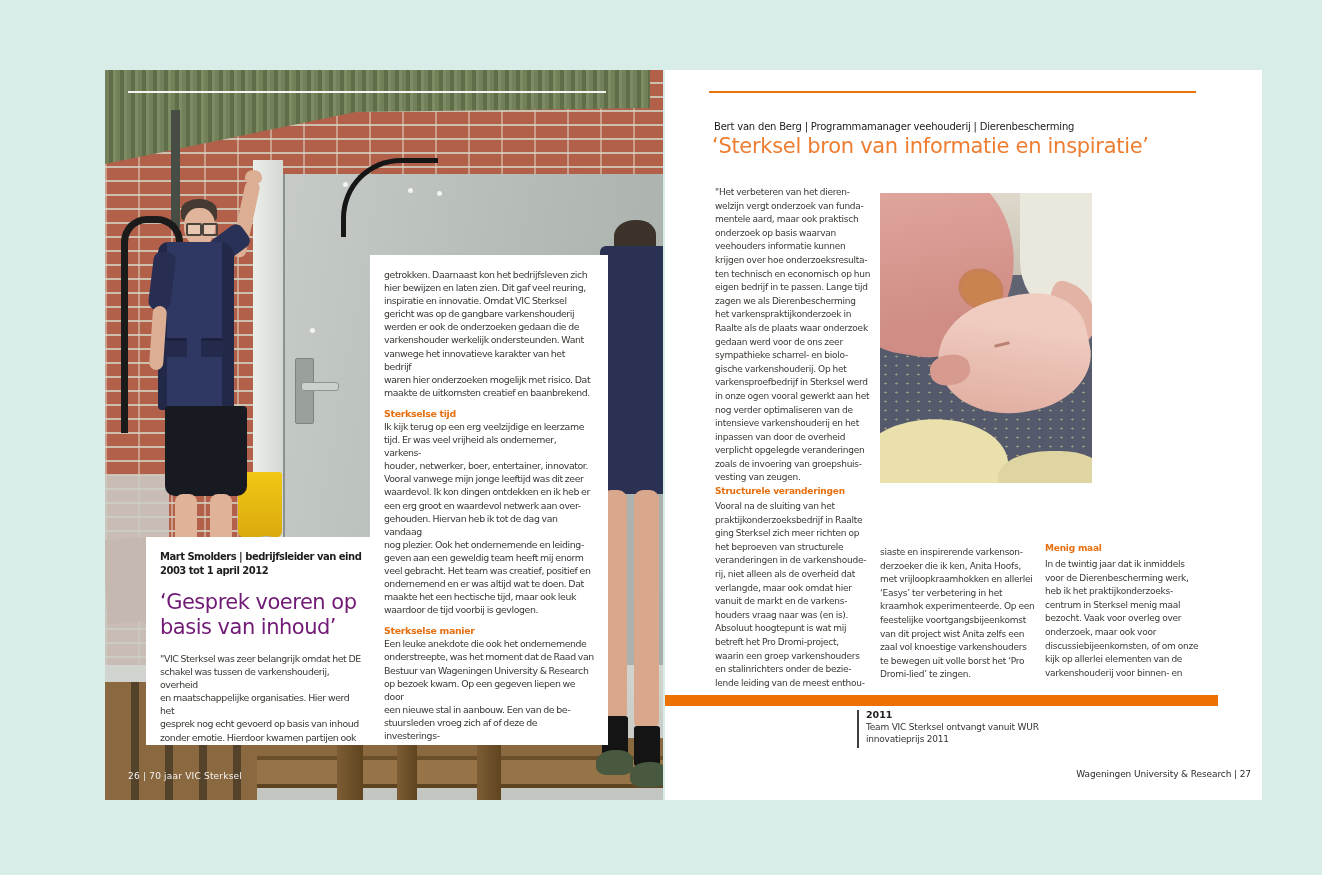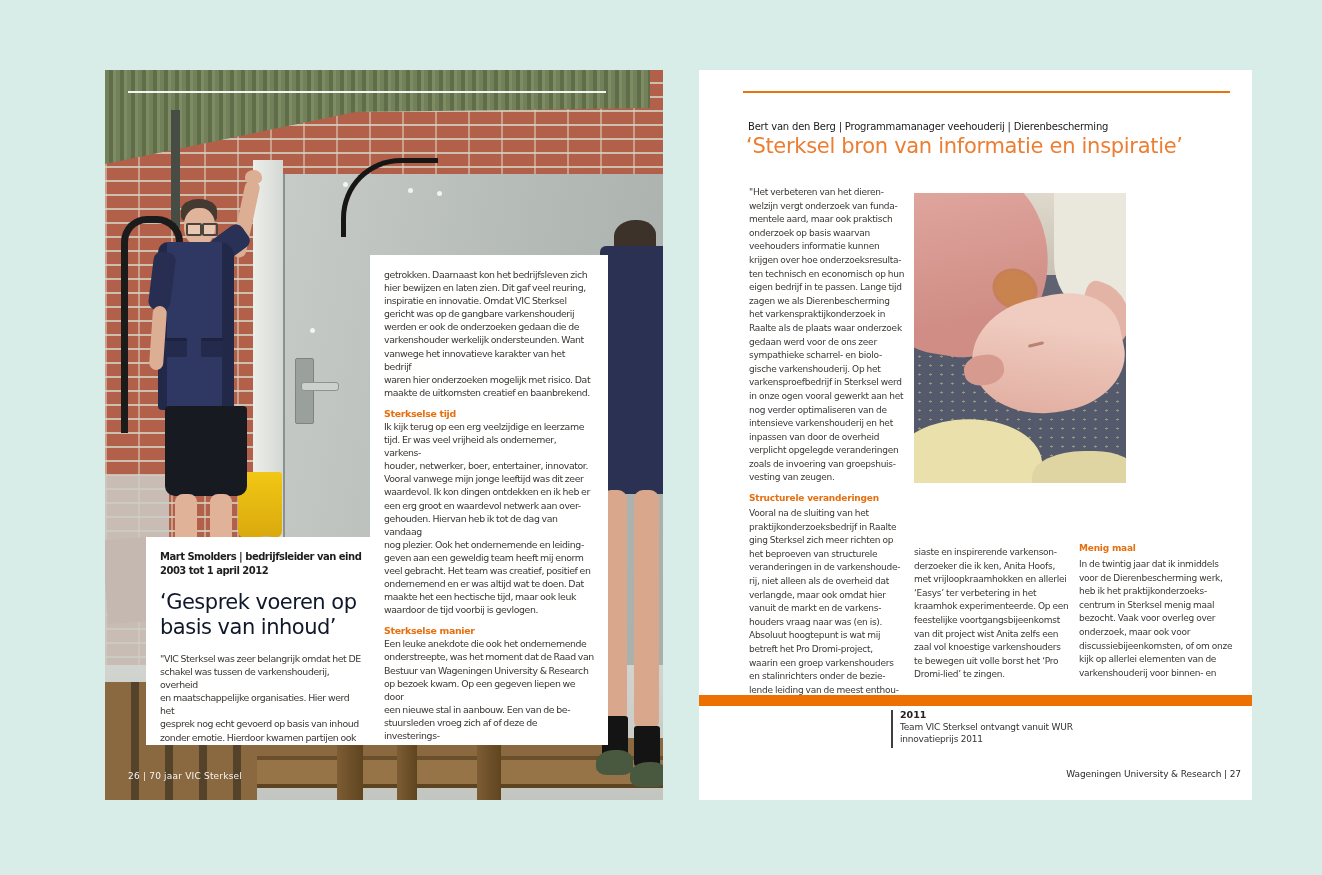--- a/index.html
+++ b/index.html
@@ -4,21 +4,21 @@
 <style>
   html,body{margin:0;padding:0;background:#d8ece8;}
   .canvas{position:relative;width:1322px;height:875px;background:#d8ece8;overflow:hidden;
           font-family:"DejaVu Sans","Liberation Sans",sans-serif;color:#3b3733;}
   .page{position:absolute;top:70px;height:730px;overflow:hidden;}
   .left-page{left:105px;width:558px;
     background-color:#ad5a42;
     background-image:
       repeating-linear-gradient(90deg, rgba(222,210,192,.55) 0 2px, rgba(0,0,0,0) 2px 33px),
       repeating-linear-gradient(180deg, #b2604a 0 12px, #cdbfad 12px 14px);}
-  .right-page{left:699px;width:553px;background:#ffffff;}
+  .right-page{left:665px;width:597px;background:#ffffff;}
 
   
   .abs{position:absolute;}
   .cladding{left:0;top:0;width:545px;height:100px;
     background:repeating-linear-gradient(90deg,#72815a 0 4px,#5f6e49 4px 8px,#7d8c63 8px 11px);
     clip-path:polygon(0 0,100% 0,100% 38%,46% 42%,0 94%);}
   .steel-beam{left:66px;top:40px;width:9px;height:118px;background:#474c44;}
   .door-jamb{left:148px;top:90px;width:30px;height:545px;background:linear-gradient(90deg,#eceeea,#d4d8d3);}
   .door-panel{left:178px;top:104px;width:380px;height:536px;
     background:linear-gradient(100deg,#c6cbc7 0%,#b4bab6 55%,#a8aeaa 100%);
@@ -62,38 +62,38 @@
   .boy-clog{width:37px;height:25px;background:#49593f;border-radius:50% 40% 30% 30%;}
   .rule-white{left:23px;top:21px;width:478px;height:2px;background:rgba(255,255,255,.92);}
   .left-footer{left:23px;top:701px;color:#f4f4f2;font-size:9px;letter-spacing:.2px;}
 
   
   .box{position:absolute;background:#ffffff;box-sizing:border-box;overflow:hidden;}
   .profile-box{left:41px;top:467px;width:233px;height:208px;padding:13px 14px;}
   .story-box{left:265px;top:185px;width:238px;height:490px;padding:13px 14px 0;}
   .pre{white-space:pre-line;}
   .name-line{font-size:10px;font-weight:bold;color:#1d1d1d;line-height:14px;letter-spacing:-0.5px;}
-  .pull-quote{margin-top:12px;font-size:21px;line-height:24.5px;color:#0f172a;letter-spacing:-0.5px;}
+  .pull-quote{margin-top:12px;font-size:21px;line-height:24.5px;color:#701a75;letter-spacing:-0.5px;}
   .box-body{font-size:9.4px;line-height:13.1px;color:#3b3733;letter-spacing:-0.4px;word-spacing:-0.5px;}
   .profile-box .box-body{margin-top:13px;}
   .orange-heading{font-weight:bold;color:#E66F0F;}
   .story-box .orange-heading{font-size:9.4px;line-height:13px;margin-top:8px;letter-spacing:-0.3px;}
 
   
   .rule-orange{left:44px;top:21px;width:487px;height:2px;background:#E8740A;}
   .author-line{left:49px;top:51px;font-size:10px;color:#1b1b1b;letter-spacing:-0.2px;}
   .article-title{position:absolute;left:47px;top:64px;margin:0;font-size:21px;font-weight:normal;
     color:#ED7D31;letter-spacing:-0.3px;}
   .col{position:absolute;}
   .col1{left:50px;top:116px;width:168px;}
   .col2{left:215px;top:476px;width:168px;}
   .col3{left:380px;top:472px;width:170px;}
   .col-body{font-size:9px;line-height:13.6px;color:#3b3733;letter-spacing:-0.25px;word-spacing:-0.4px;}
   .col .orange-heading{font-size:9px;line-height:13px;letter-spacing:-0.2px;}
-  .col1 .orange-heading{margin-top:7px;margin-bottom:2px;}
+  .col1 .orange-heading{margin-bottom:2px;}
   .col3 .orange-heading{margin-bottom:3px;}
   .photo-caption{left:216px;top:417px;width:214px;font-size:8px;line-height:11.5px;color:#3d3d3d;letter-spacing:-0.2px;}
   .orange-bar{left:0;top:625px;width:553px;height:11px;background:#ED7003;}
   .timeline-line{left:192px;top:640px;width:2px;height:38px;background:#3f3f3f;}
   .timeline-year{left:201px;top:639px;font-size:9.5px;font-weight:bold;color:#222;}
   .timeline-text{left:201px;top:652px;font-size:9px;line-height:11.5px;color:#333;letter-spacing:-0.2px;}
   .right-footer{right:11px;top:699px;position:absolute;font-size:9px;color:#2b2b2b;letter-spacing:-0.1px;}
 
   
   .pig-photo{position:absolute;left:215px;top:123px;width:212px;height:290px;overflow:hidden;background:#5f6270;}

